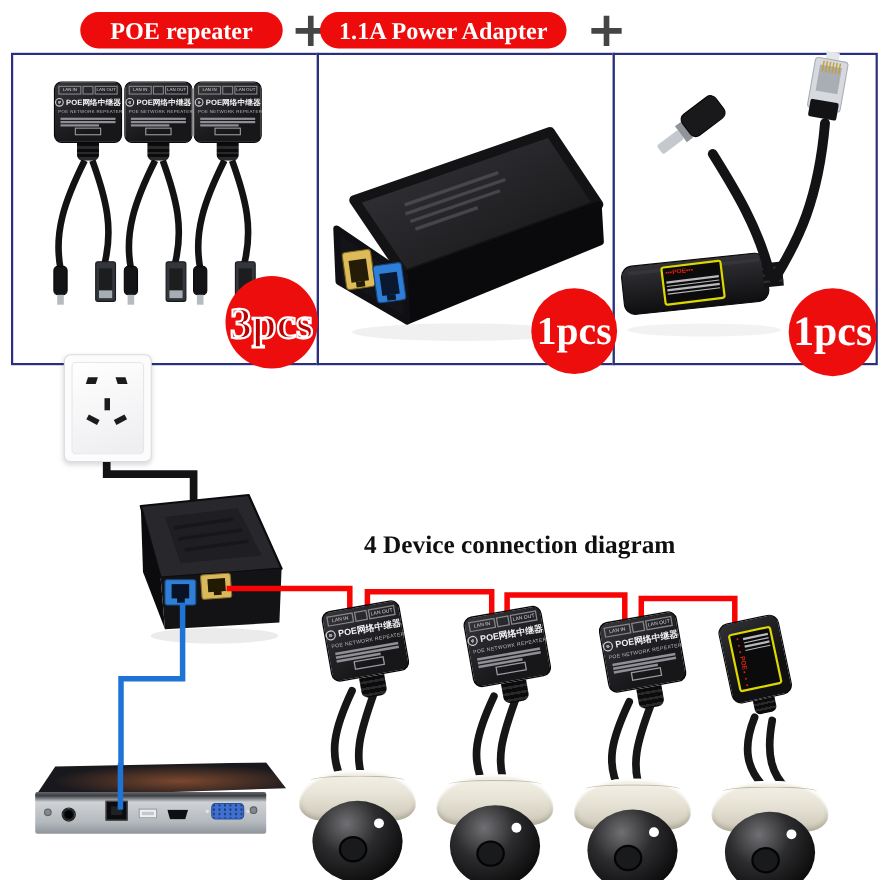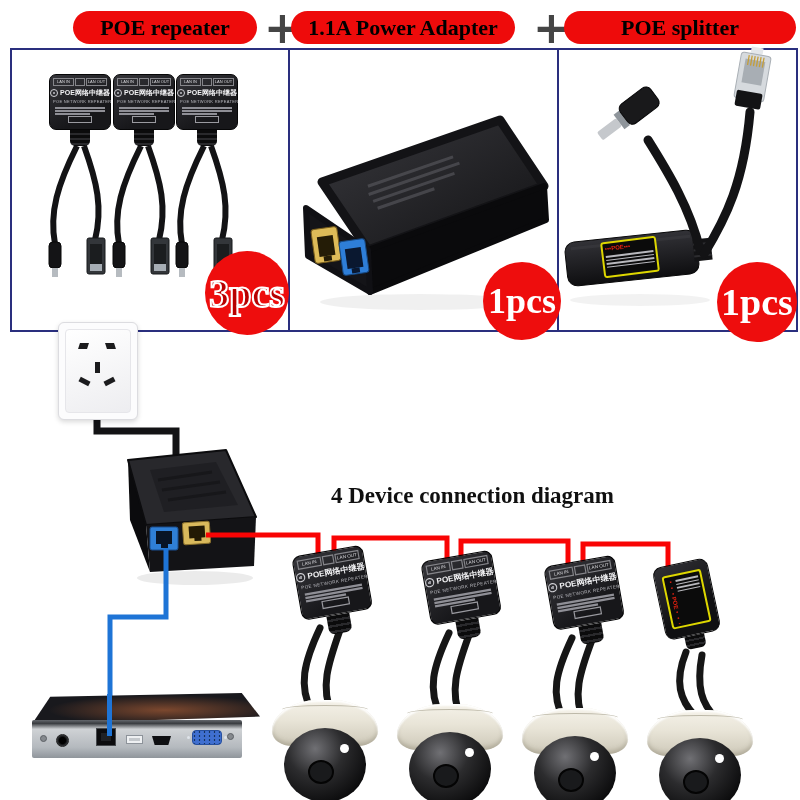--- a/index.html
+++ b/index.html
@@ -1,21 +1,21 @@
 <!DOCTYPE html>
 <html><head>
 <meta charset="utf-8">
 <style>
   html,body{margin:0;padding:0;background:#fff;}
   #stage{position:relative;width:800px;height:800px;background:#fff;overflow:hidden;
          font-family:"Liberation Sans","DejaVu Sans",sans-serif;}
 
   
   .pill{position:absolute;top:11px;height:33px;background:#ee0b0b;border-radius:17px;
-        display:flex;align-items:center;justify-content:center;color:#000000;font-weight:bold;
+        display:flex;align-items:center;justify-content:center;color:#ffffff;font-weight:bold;
         font-family:"Liberation Serif","DejaVu Serif",serif;font-size:22px;z-index:4;}
   .plus{position:absolute;top:2px;font-family:"DejaVu Sans",sans-serif;font-weight:bold;
         font-size:44px;color:#454545;z-index:4;}
 
   
   .pbox{position:absolute;top:48px;height:284px;border:2px solid #2a2f7e;background:#fff;
         box-sizing:border-box;z-index:0;}
   #boxL{left:10px;width:280px;}
   #boxM{left:288px;width:271px;}
   #boxR{left:557px;width:241px;}
@@ -140,23 +140,20 @@
   <div class="pbox" id="boxR"></div>
 
   <div class="pill" style="left:73px;width:184px;">
     <span>POE repeater</span>
   </div>
   <div class="plus" style="left:264px;">+</div>
   <div class="pill" style="left:291px;width:224px;">
     <span>1.1A Power Adapter</span>
   </div>
   <div class="plus" style="left:533px;">+</div>
-  <div class="pill" style="left:564px;width:232px;">
-    <span>POE splitter</span>
-  </div>
 
   <svg id="wires" width="800" height="800">
     <defs>
       <linearGradient id="gDark" x1="0" y1="0" x2="1" y2="1">
         <stop offset="0" stop-color="#38383d"></stop>
           <stop offset="1" stop-color="#121214"></stop>
       </linearGradient>
       <linearGradient id="gBody" x1="0" y1="0" x2="0" y2="1">
         <stop offset="0" stop-color="#323237"></stop>
           <stop offset="1" stop-color="#0e0e10"></stop>

